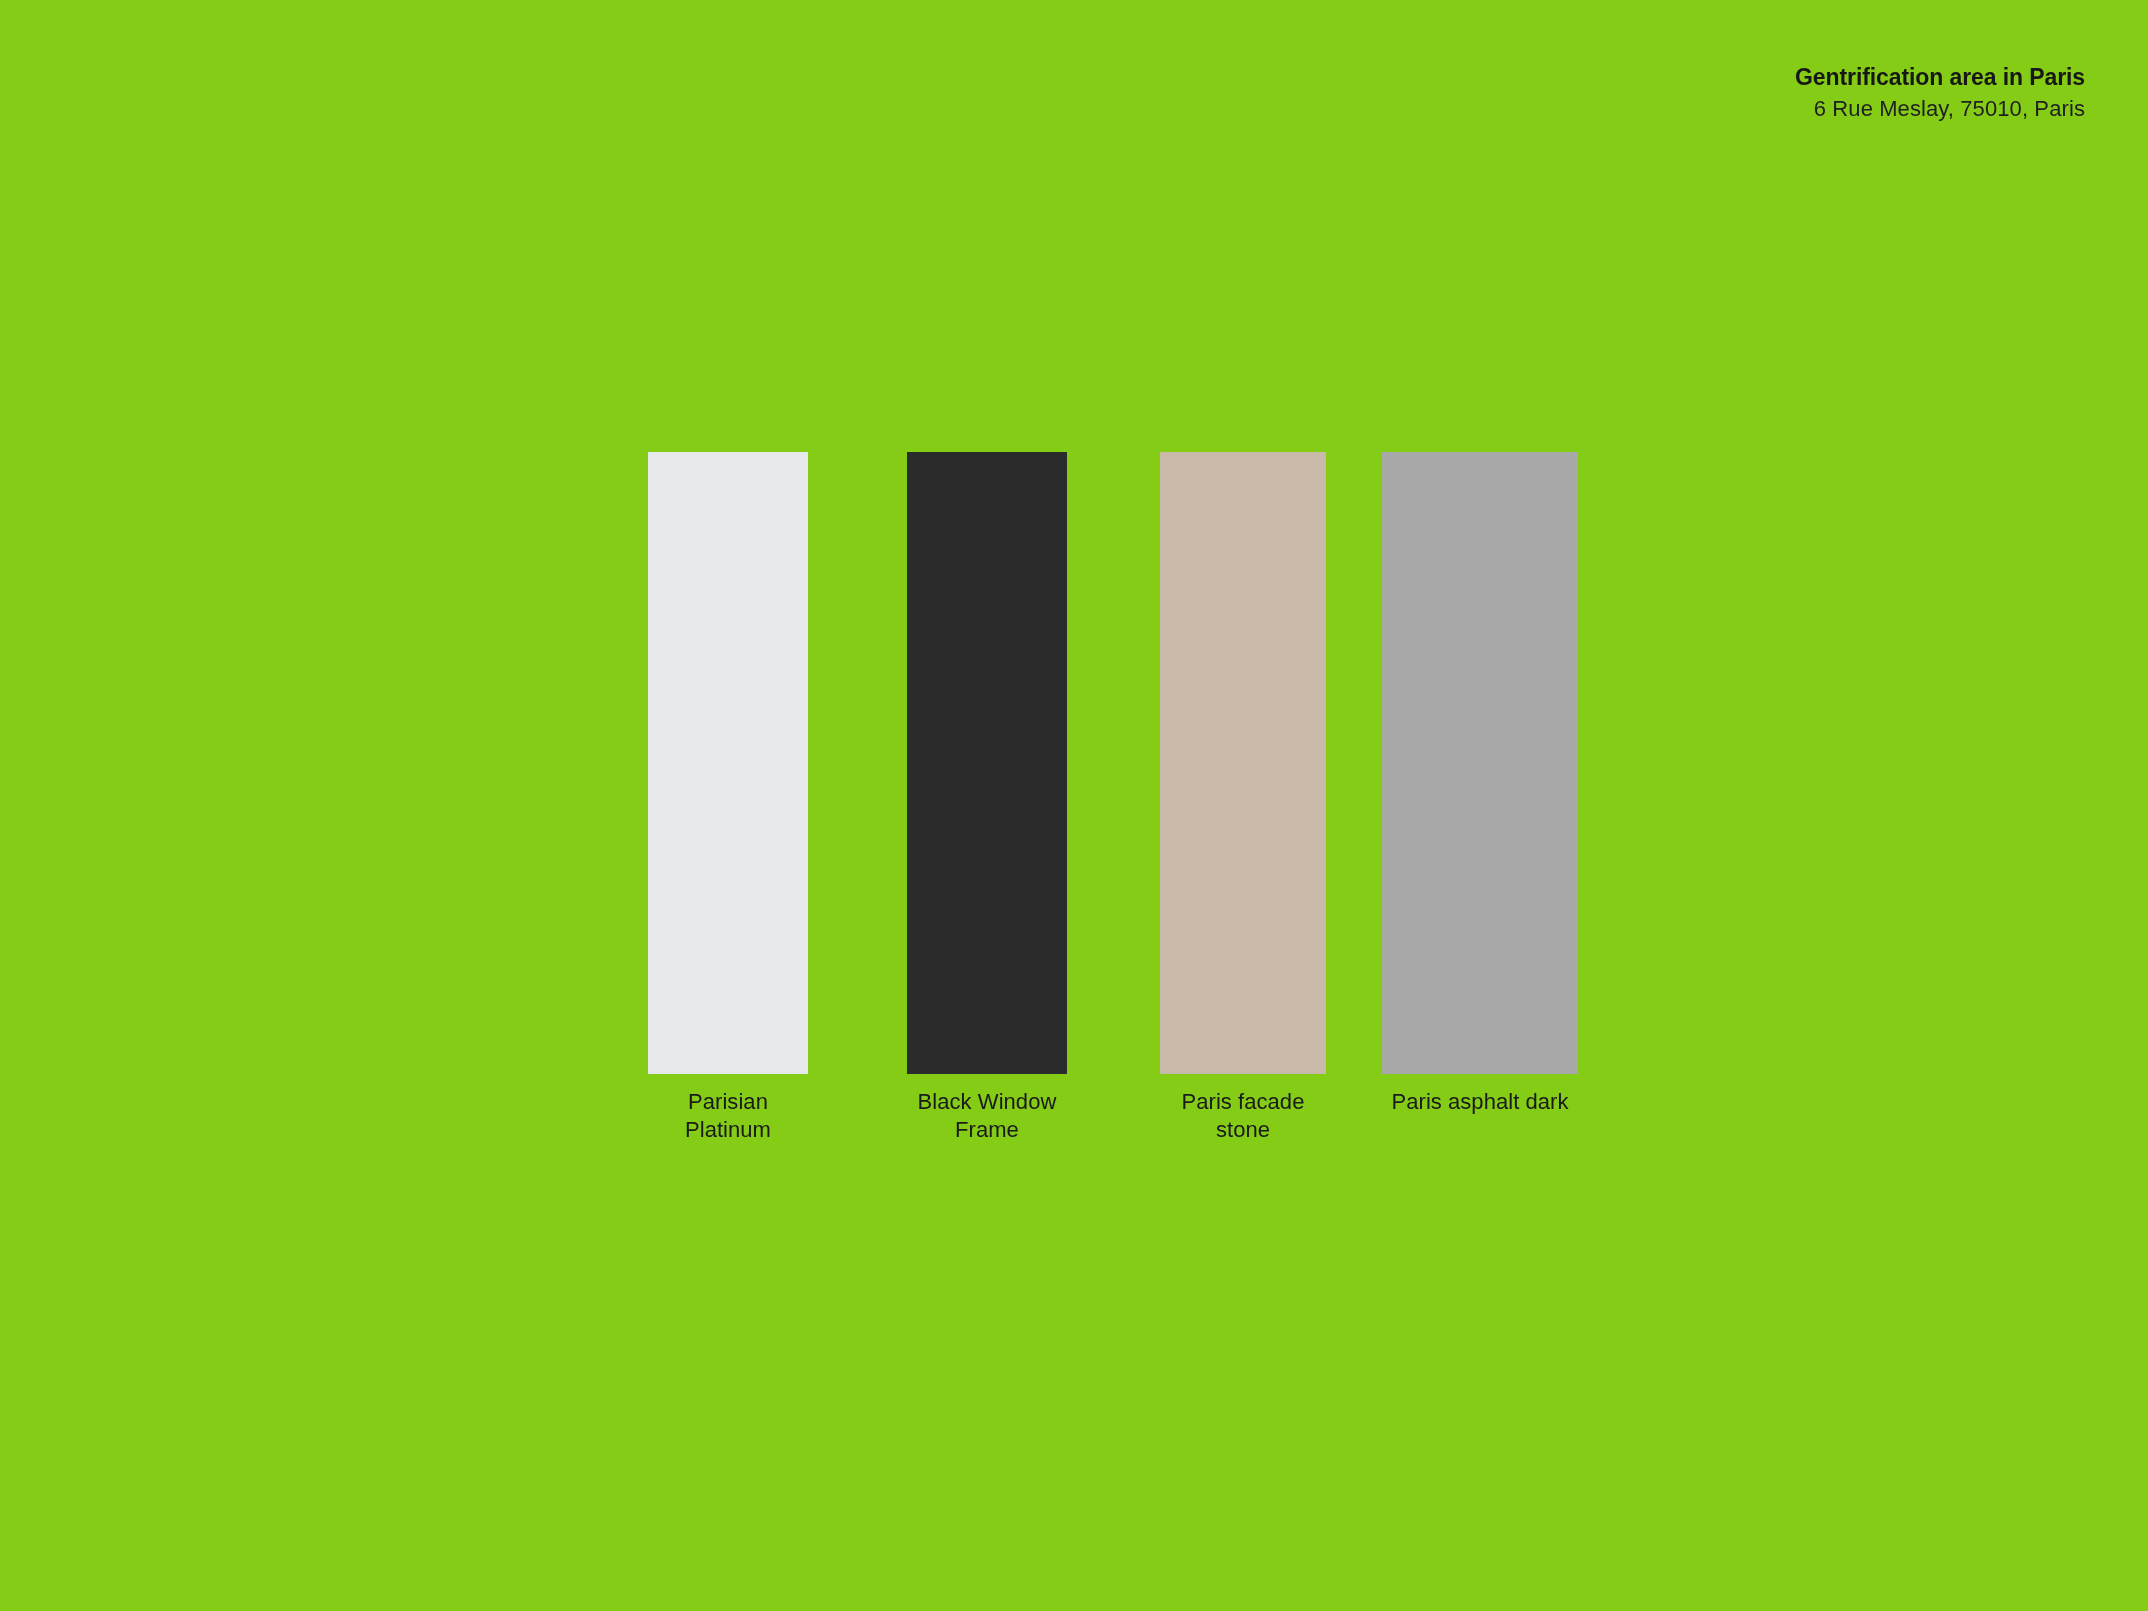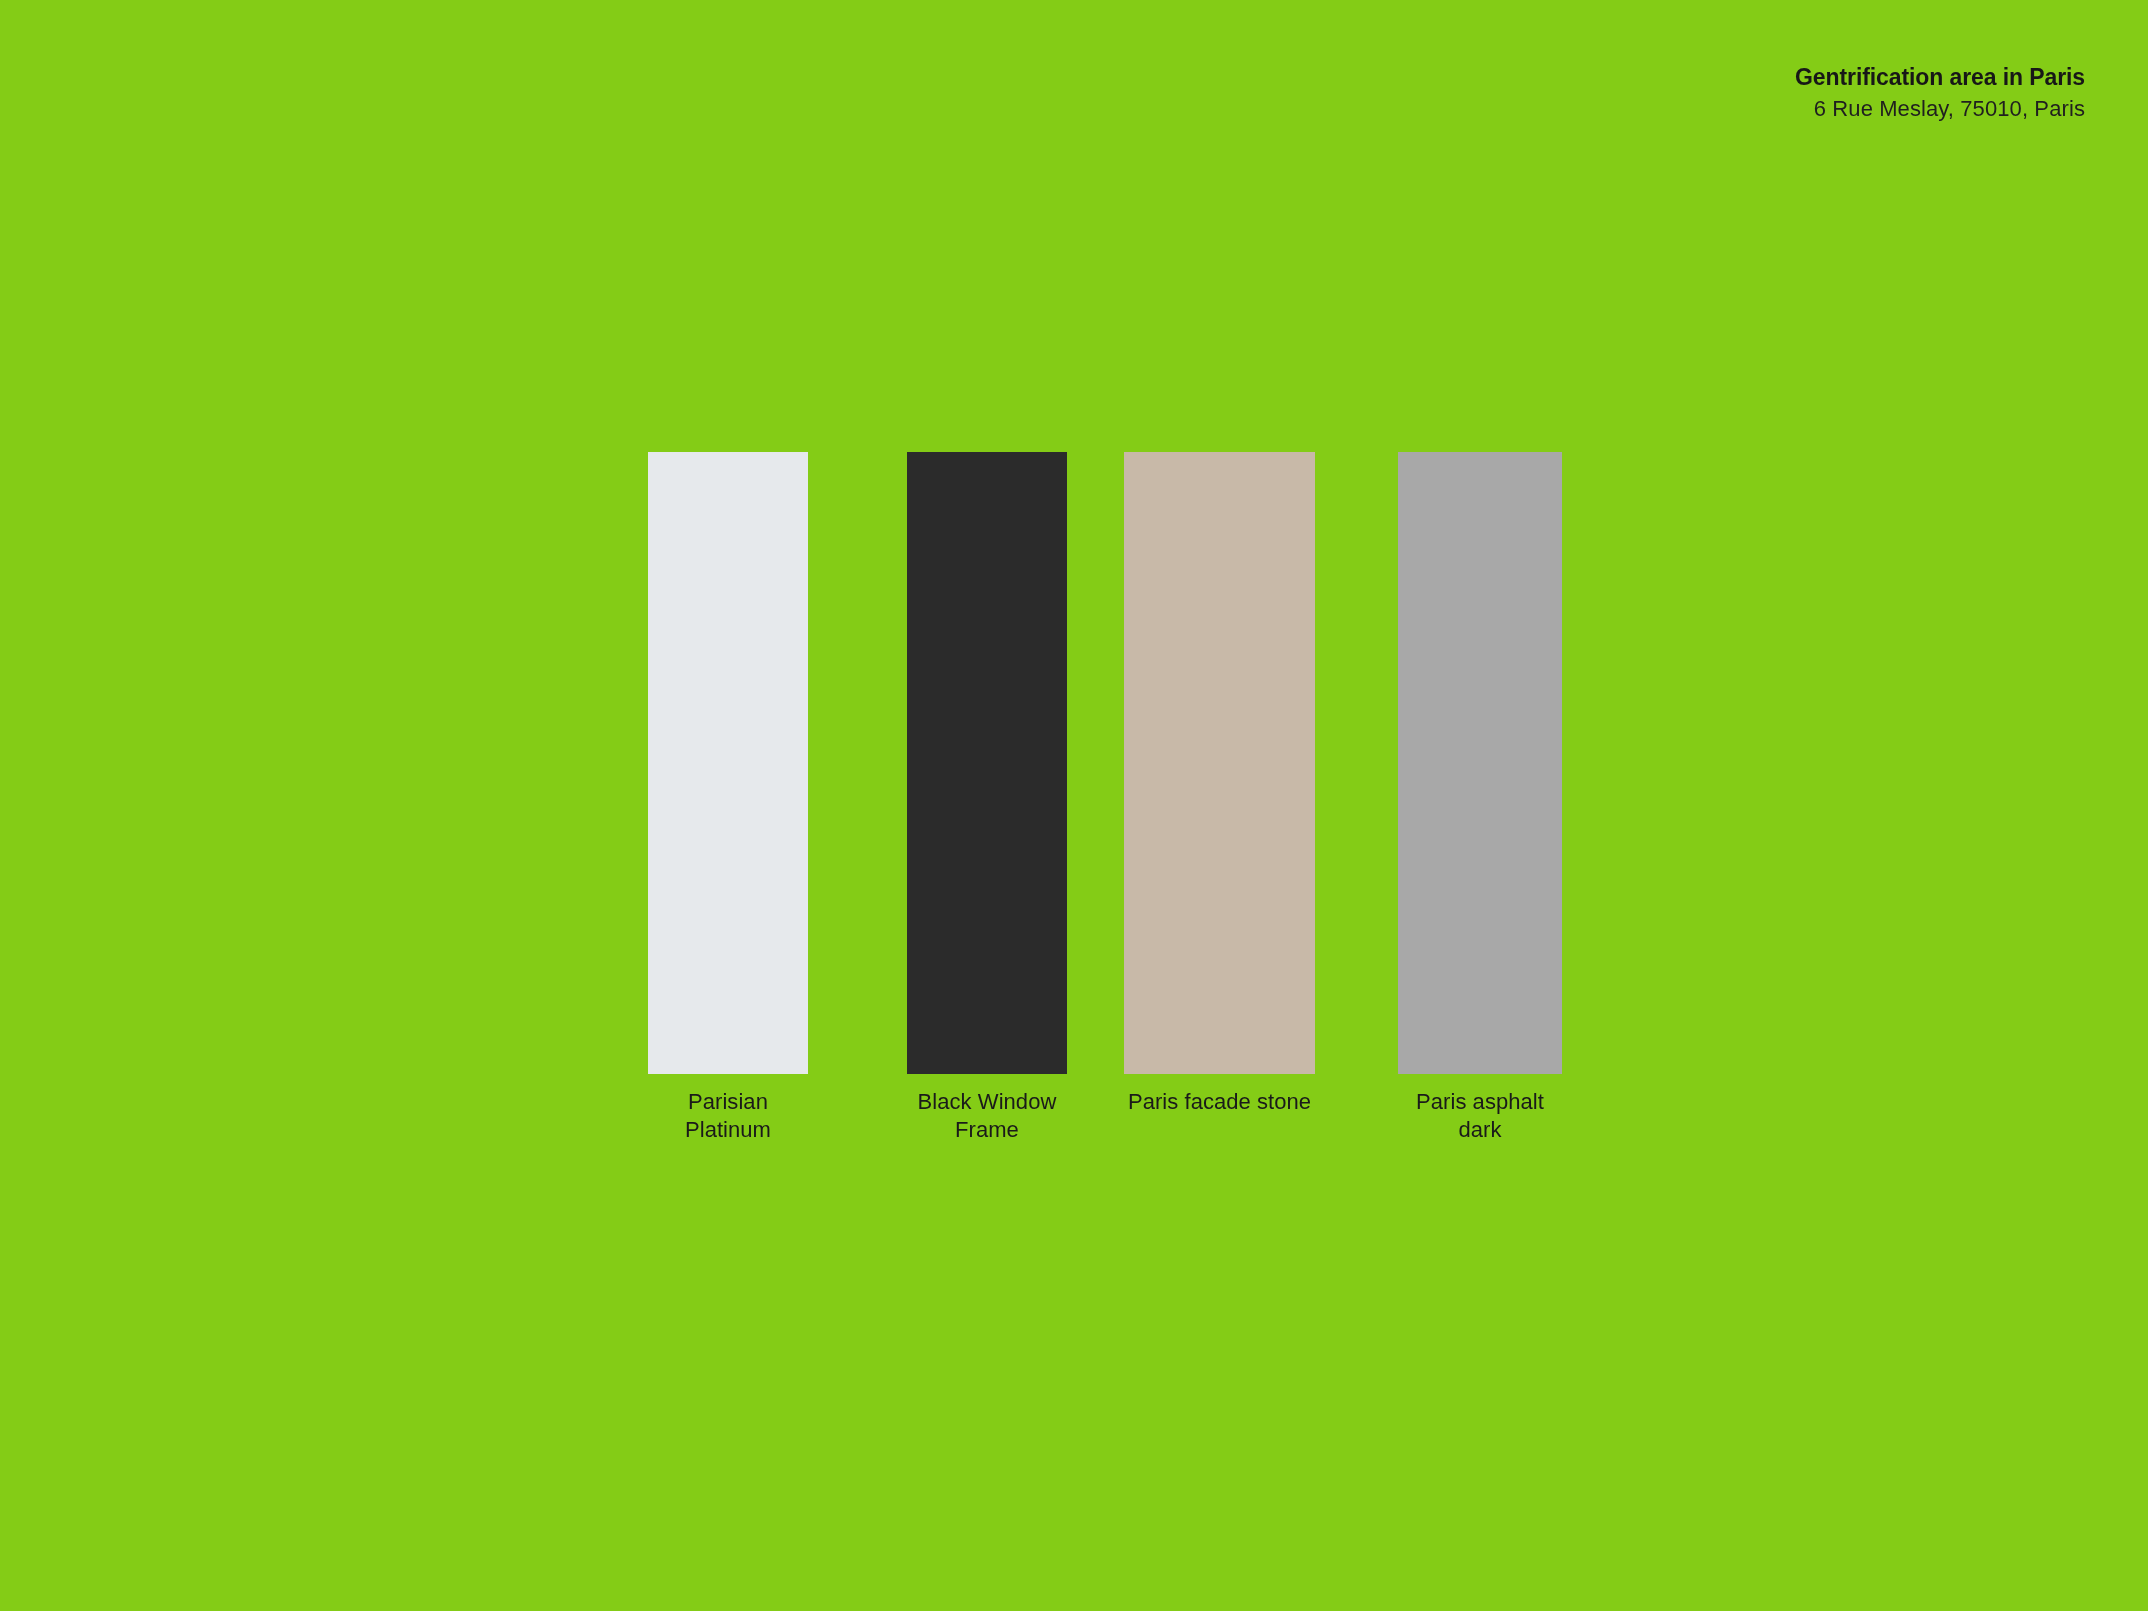--- a/index.html
+++ b/index.html
@@ -73,22 +73,22 @@
     font-weight: 400;
     line-height: 1.27;
     text-align: center;
     color: #1a1a1a;
     letter-spacing: 0.05px;
   }
 
   
   .g0 { left: 0px;   width: 160px; }
   .g1 { left: 259px; width: 160px; }
-  .g2 { left: 476px; width: 191px; }
-  .g3 { left: 750px; width: 164px; }
+  .g2 { left: 512px; width: 166px; }
+  .g3 { left: 734px; width: 196px; }
 </style>
 </head>
 <body style="background-color: rgb(255, 255, 255);">
 
 <div class="sheet">
 
   <div class="header">
     <div class="header-title">Gentrification area in Paris</div>
     <div class="header-subtitle">6 Rue Meslay, 75010, Paris</div>
   </div>

